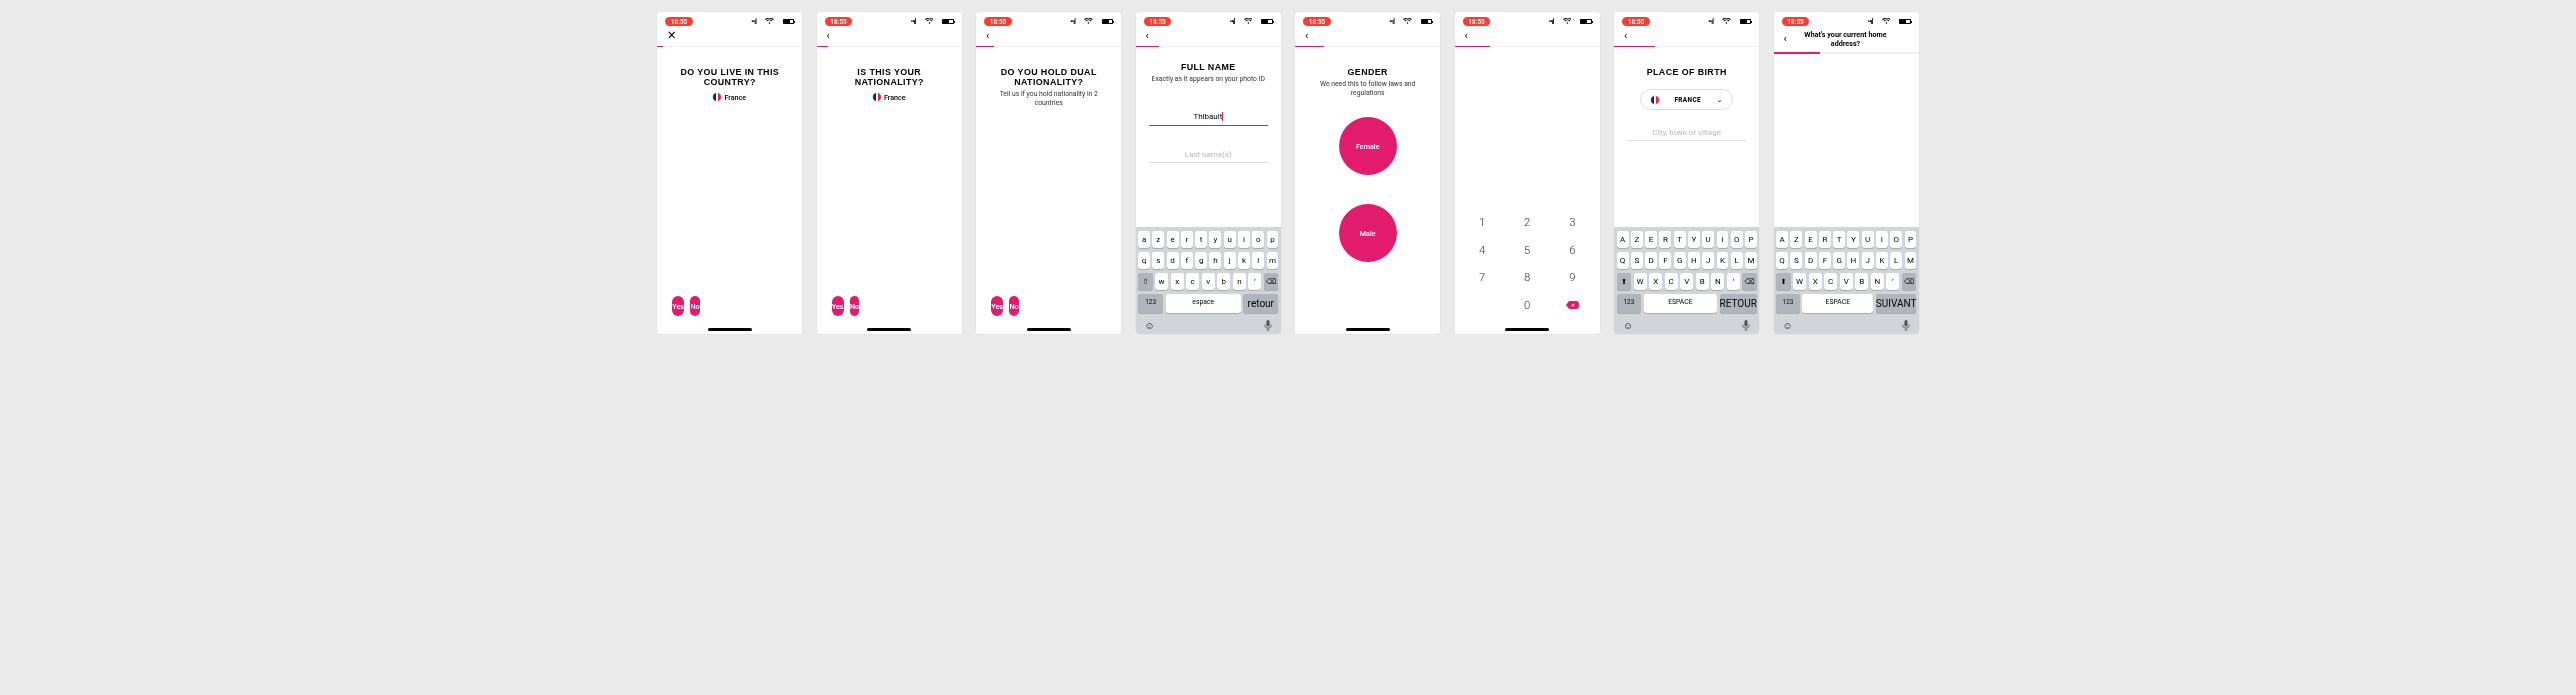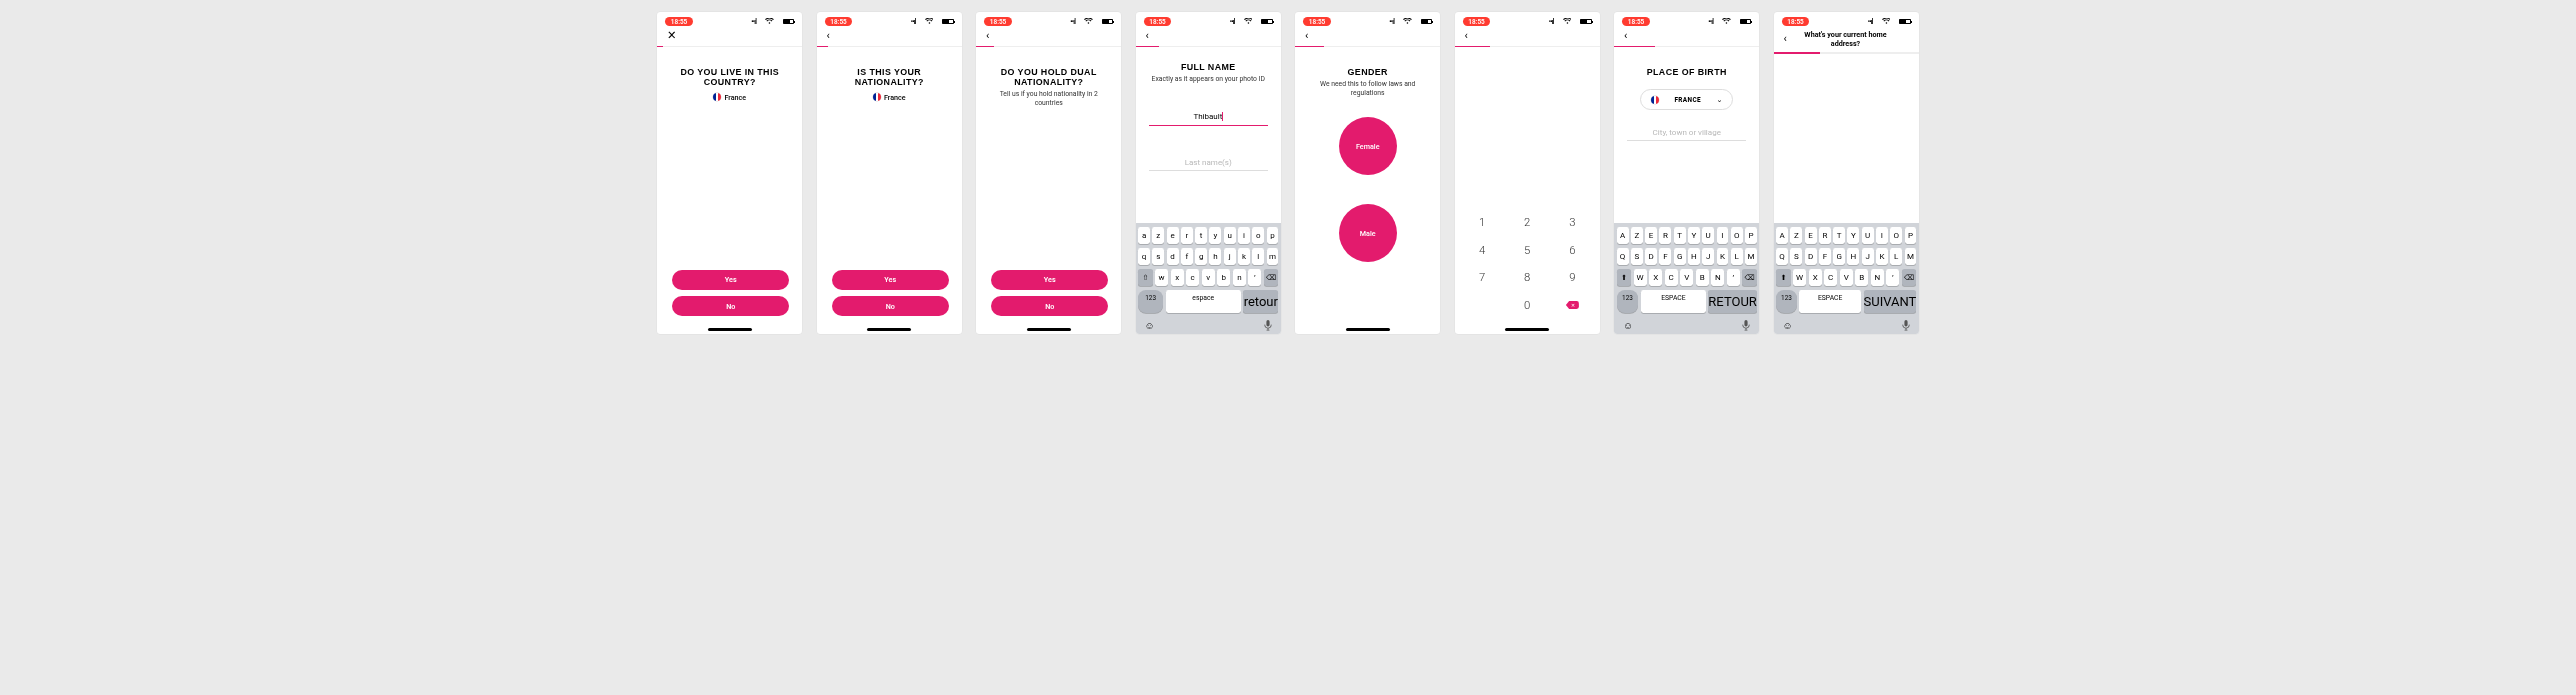--- a/index.html
+++ b/index.html
@@ -33,21 +33,21 @@
   .progress{height:1.6px;width:100%;background:#eee;position:relative;}
   .progress>div{height:100%;background:var(--pink);}
   .back,.close{font-size:11.3px;font-weight:400;cursor:pointer;line-height:1;}
   
   .body{flex:1;display:flex;flex-direction:column;align-items:center;padding:14.5px 13px 0;position:relative;overflow:hidden;}
   h1{margin:4.8px 0 1.6px;font-size:8.9px;font-weight:900;letter-spacing:0.4px;text-align:center;text-transform:uppercase;font-family:Arial,sans-serif;}
   .sub{font-size:6.8px;text-align:center;color:#333;margin:1.6px 0 0;line-height:1.35;}
   .country{display:flex;align-items:center;gap:3.2px;font-size:7.2px;font-weight:500;margin-top:4.8px;}
   .flag{width:8px;height:8px;border-radius:50%;background:linear-gradient(90deg,#002395 0 33%,#fff 33% 66%,#ed2939 66% 100%);box-shadow:0 0 0 0.4px rgba(0,0,0,.2);}
   
-  .yn-stack{position:absolute;bottom:17.7px;left:15px;right:13px;display:flex;flex-direction:column;gap:6.4px;}
+  .yn-stack{position:absolute;bottom:17.7px;left:15px;right:13px;display:flex;flex-direction:row;gap:6.4px;}
   .pill-btn{background:var(--pink);color:#fff;border:none;border-radius:16px;padding:5.6px 0;font-size:7.2px;font-weight:600;cursor:pointer;}
   .home-ind{position:absolute;bottom:3.2px;left:50%;transform:translateX(-50%);width:44px;height:2.4px;border-radius:1.6px;background:#000;}
   
   .input-line{width:100%;border:none;border-bottom:1.2px solid var(--pink);text-align:center;font-size:8px;padding:3.2px 0;margin-top:8px;outline:none;}
   .input-line.plain{border-bottom-color:#ddd;color:var(--placeholder);}
   .input-line::placeholder,.ph{color:var(--placeholder);}
   .caret::after{content:"";display:inline-block;width:0.8px;height:8.9px;background:var(--pink);vertical-align:-1.6px;animation:blink 1s step-end infinite;}
   @keyframes blink{50%{opacity:0;}}
   .dob{border:none;border-bottom:1.2px solid var(--pink);width:100%;text-align:center;font-size:8px;padding:3.2px 0;margin-top:11.3px;display:flex;align-items:center;justify-content:center;}
   .dob .caret{margin-right:1.6px;}
@@ -73,22 +73,22 @@
   .nk-del{display:flex;align-items:center;justify-content:center;}
   .del-chip{background:var(--pink);border-radius:2.4px;padding:1.6px 4px;font-size:0;position:relative;width:13px;height:8px;clip-path:polygon(25% 0,100% 0,100% 100%,25% 100%,0 50%);}
   .del-chip::before{content:"✕";color:#fff;font-size:4.8px;position:absolute;left:55%;top:50%;transform:translate(-50%,-50%);}
   
   .kbd{position:absolute;left:0;right:0;bottom:0;background:var(--kbd-bg);display:flex;flex-direction:column;gap:4px;padding:4px 2.4px 3.2px;}
   .krow{display:flex;gap:2.4px;}
   .key{flex:1;background:var(--key-bg);border-radius:2.4px;text-align:center;font-size:8px;padding:4px 0;box-shadow:0 0.8px 0 rgba(0,0,0,.25);cursor:pointer;}
   .key.dark{background:var(--key-dark);}
   .key.dark.small{flex:0 0 14.5px;font-size:7.2px;display:flex;align-items:center;justify-content:center;}
   .key.space{flex:3;font-size:6.8px;}
-  .key.ret{flex:1.4;font-size:13px;background:var(--key-dark);}
-  .key.num{flex:1;font-size:6.4px;background:var(--key-dark);border-radius:8px;}
+  .key.ret{flex:1.4;font-size:10px;background:var(--key-dark);}
+  .key.num{flex:1;font-size:6.4px;background:var(--key-dark);}
   .kbot{display:flex;align-items:center;justify-content:space-between;padding:2.4px 6.4px 0;font-size:9.7px;}
   .upper .key{text-transform:uppercase;}
   
   svg{display:block;}
 </style>
 </head>
 <body>
 
 <div class="row">
 
@@ -198,21 +198,21 @@
     </div>
     <div class="progress">
         <div style="width:16%"></div>
       </div>
     <div class="body" style="padding-top:9.7px;">
       <h1>FULL NAME</h1>
       <p class="sub">Exactly as it appears on your photo ID</p>
       <div class="input-line" style="margin-top:25px;">
         <span>Thibault</span><span class="caret"></span>
       </div>
-      <div class="input-line plain" style="margin-top:29px;">
+      <div class="input-line plain" style="margin-top:21px;">
         <span class="ph">Last name(s)</span>
       </div>
       <button class="next-btn" style="top:184px;">Next</button>
     </div>
 
     <div class="kbd">
       <div class="krow">
           <div class="key">a</div>
           <div class="key">z</div>
           <div class="key">e</div>

